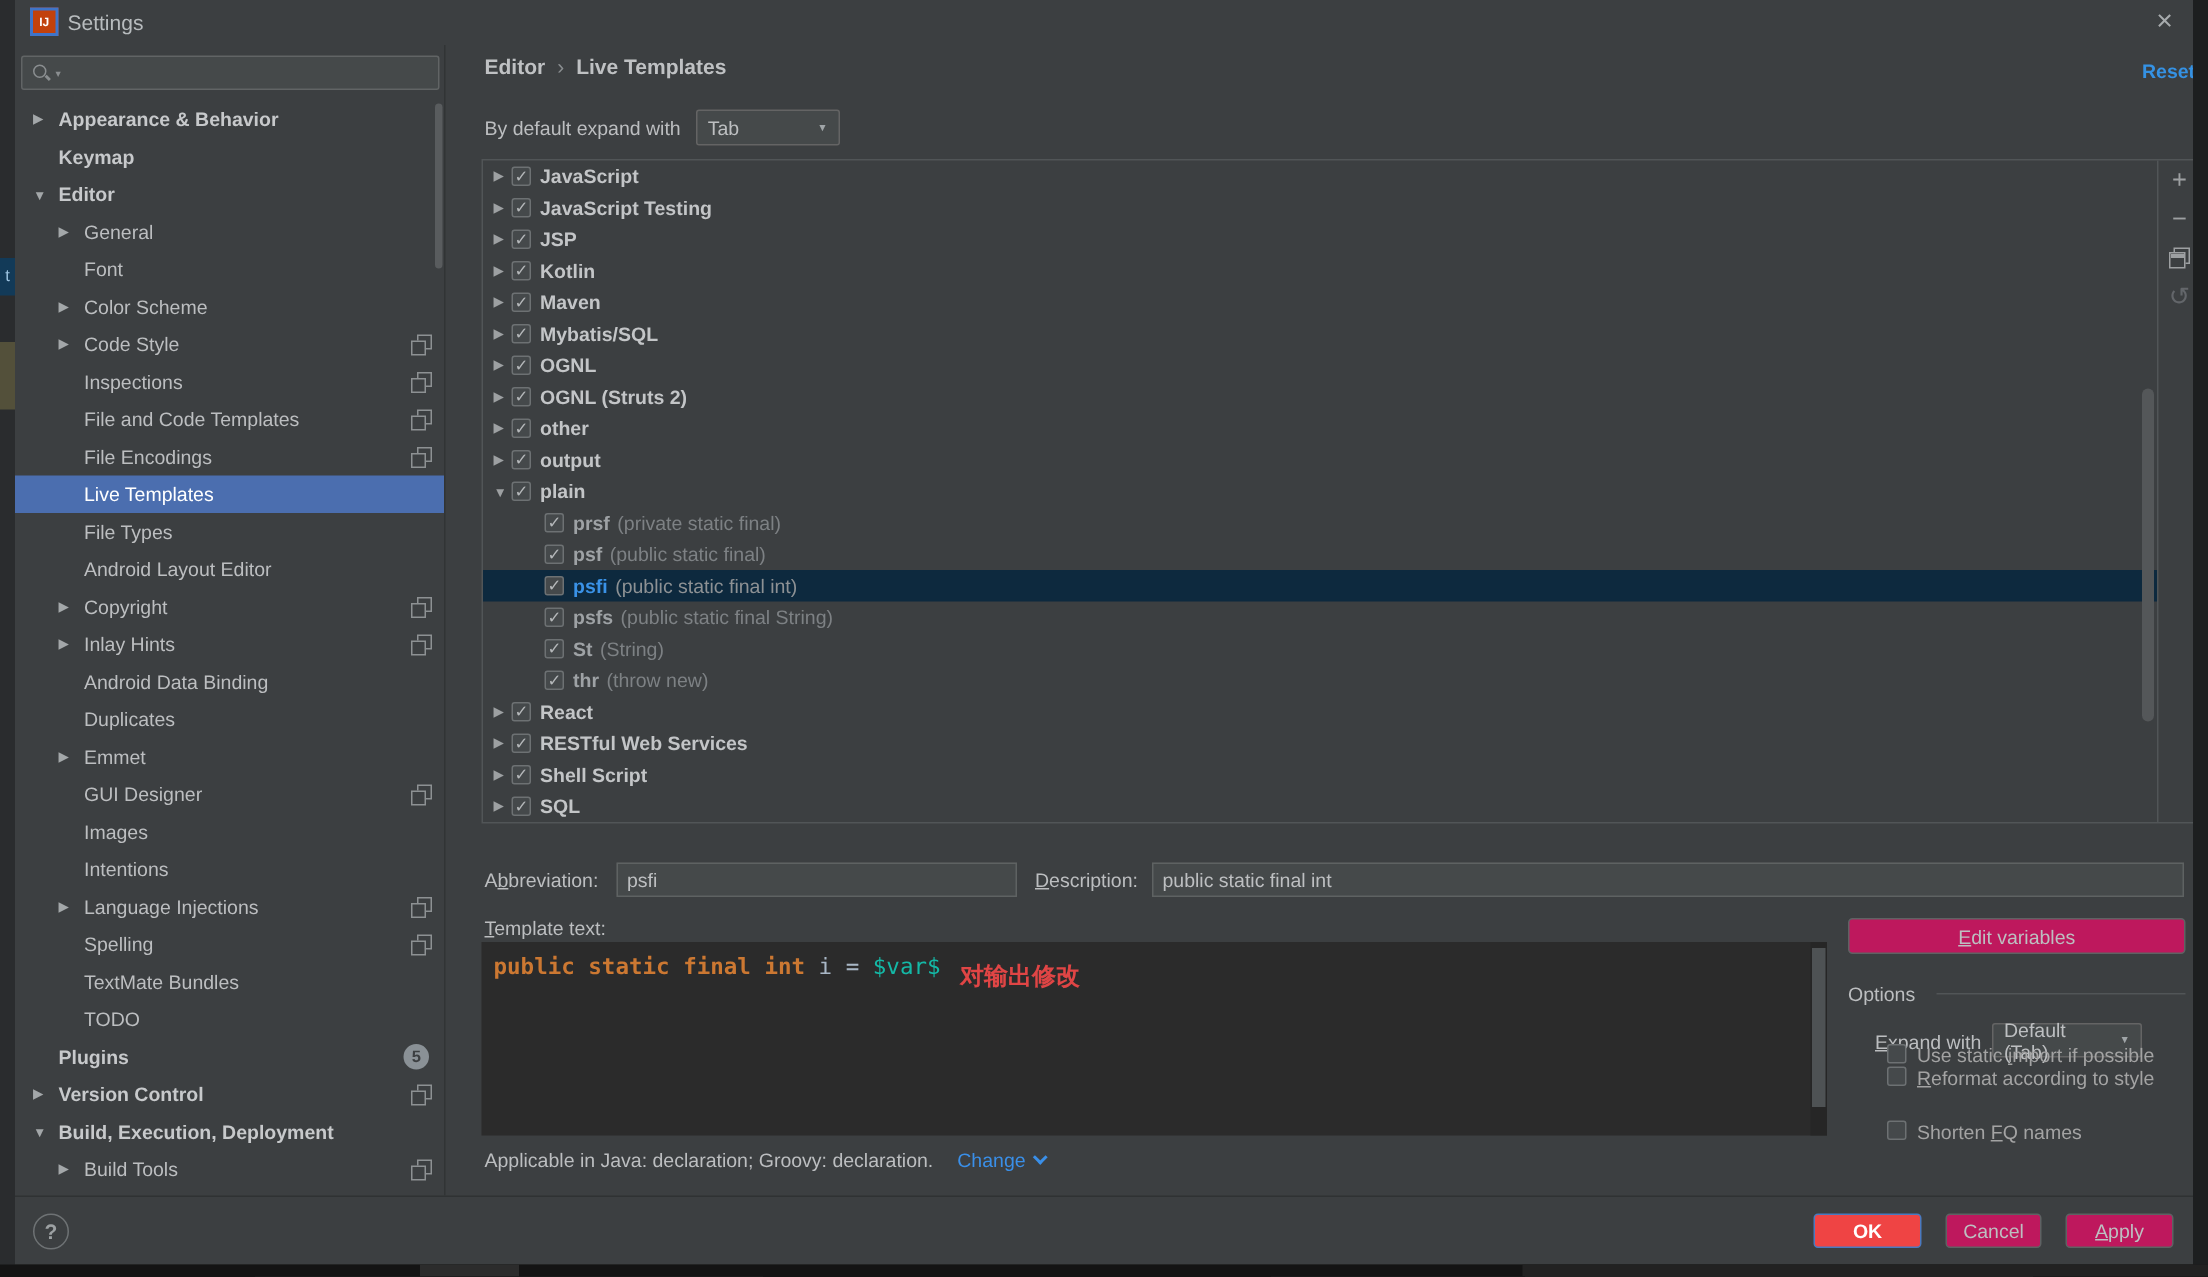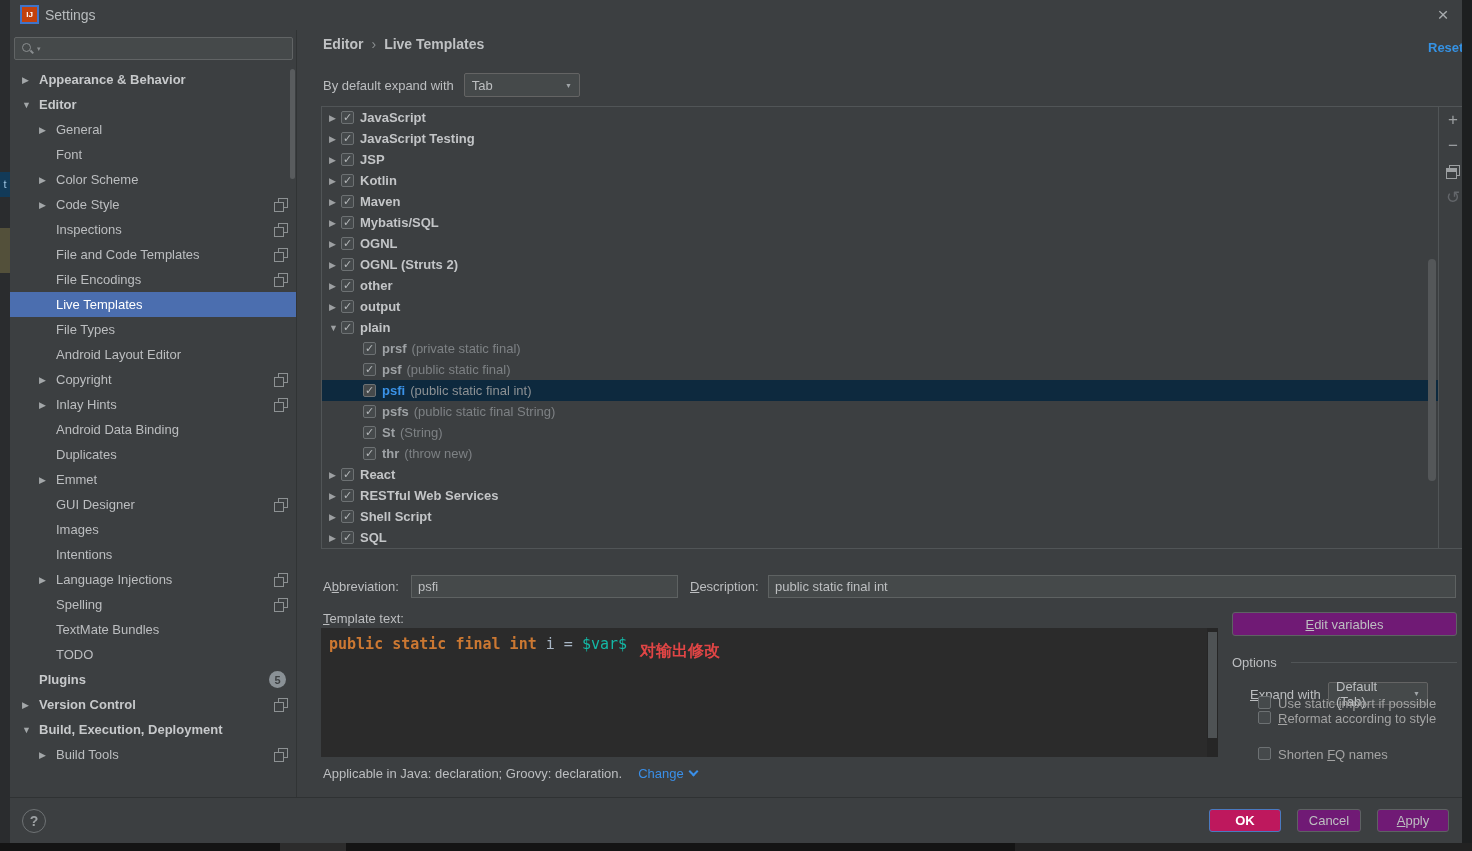--- a/index.html
+++ b/index.html
@@ -55,36 +55,36 @@
     font-size:11px; font-weight:bold; display:flex; align-items:center; justify-content:center; margin-right:4px; flex:none; }
 
   .proj { position:relative; width:13px; height:13px; flex:none; margin-right:3px; }
   .proj::before { content:''; position:absolute; left:4px; top:0; width:8px; height:8px; border:1px solid #8d9193; }
   .proj::after  { content:''; position:absolute; left:0; top:4px; width:8px; height:8px; border:1px solid #8d9193; background:#3c3f41; }
 
   
   .footer { position:absolute; left:0; top:797px; width:1452px; height:46px; background:#3c3f41; border-top:1px solid #2f3233; }
   .help-btn { position:absolute; left:12px; top:11px; width:24px; height:24px; border:1px solid #6e7274;
     border-radius:50%; color:#9da1a3; font-size:14px; font-weight:bold; line-height:22px; text-align:center; cursor:pointer; }
-  .btn { position:absolute; height:23px; background:#701a75; border:1px solid #5e6263; border-radius:3px;
+  .btn { position:absolute; height:23px; background:#be185d; border:1px solid #5e6263; border-radius:3px;
     color:#bdbfc1; font-size:13px; text-align:center; line-height:21px; cursor:pointer; }
-  .btn.primary { background:#be185d; border-color:#4a7ac0; color:#fff; font-weight:bold; }
+  .btn.primary { background:#ef4444; border-color:#4a7ac0; color:#fff; font-weight:bold; }
 
   
   .main { position:absolute; left:287px; top:30px; width:1165px; height:767px; }
   .breadcrumb { position:absolute; left:26px; top:6px; font-size:14px; font-weight:bold; color:#bfc1c3; }
   .breadcrumb .sep { color:#8a8e90; font-weight:normal; padding:0 8px; }
   .reset-link { position:absolute; left:1131px; top:10px; font-size:13px; font-weight:bold; color:#3592e4; cursor:pointer; }
 
   .defaults-row { position:absolute; left:26px; top:43px; display:flex; align-items:center; font-size:13px; color:#bcbec0; }
   .combo { height:24px; background:#45494a; border:1px solid #646464; border-radius:2px;
     color:#bdbfc1; font-size:13px; display:flex; align-items:center; padding:0 7px; cursor:pointer; }
   .combo .cval { flex:1; }
   .combo::after { content:'▼'; font-size:7px; color:#a0a5a8; margin-left:8px; }
-  .combo.w1 { width:116px; margin-left:10px; }
+  .combo.w1 { width:96px; margin-left:10px; }
 
   
   .tree-wrap { position:absolute; left:24px; top:76px; width:1145px; height:443px; border:1px solid #515557; }
   .tree-list { position:absolute; left:0; top:0; width:1116px; height:441px; overflow:hidden; }
   .trow { display:flex; align-items:center; height:21px; font-size:13px; cursor:pointer; }
   .trow.group { padding-left:2px; }
   .trow.child { padding-left:41px; }
   .trow .arrow { width:17px; flex:none; padding-left:5px; font-size:9px; color:#9da0a2; }
   .cb { width:13px; height:13px; background:#45494b; border:1px solid #6d7173; border-radius:2px;
     margin-right:6px; flex:none; position:relative; }
@@ -151,20 +151,25 @@
         <span class="mag-caret">▾</span>
         <input class="search-input" placeholder="" style="">
       </div>
       <div class="nav">
           <div class="side-item l0 bold">
             <span class="arrow">▶</span>
             <span class="slabel">Appearance &amp; Behavior</span>
             <span class="grow"></span>
           </div>
           <div class="side-item l0 bold">
+            <span class="arrow"></span>
+            <span class="slabel">Keymap</span>
+            <span class="grow"></span>
+          </div>
+          <div class="side-item l0 bold">
             <span class="arrow">▼</span>
             <span class="slabel">Editor</span>
             <span class="grow"></span>
           </div>
           <div class="side-item l1">
             <span class="arrow">▶</span>
             <span class="slabel">General</span>
             <span class="grow"></span>
           </div>
           <div class="side-item l1">

